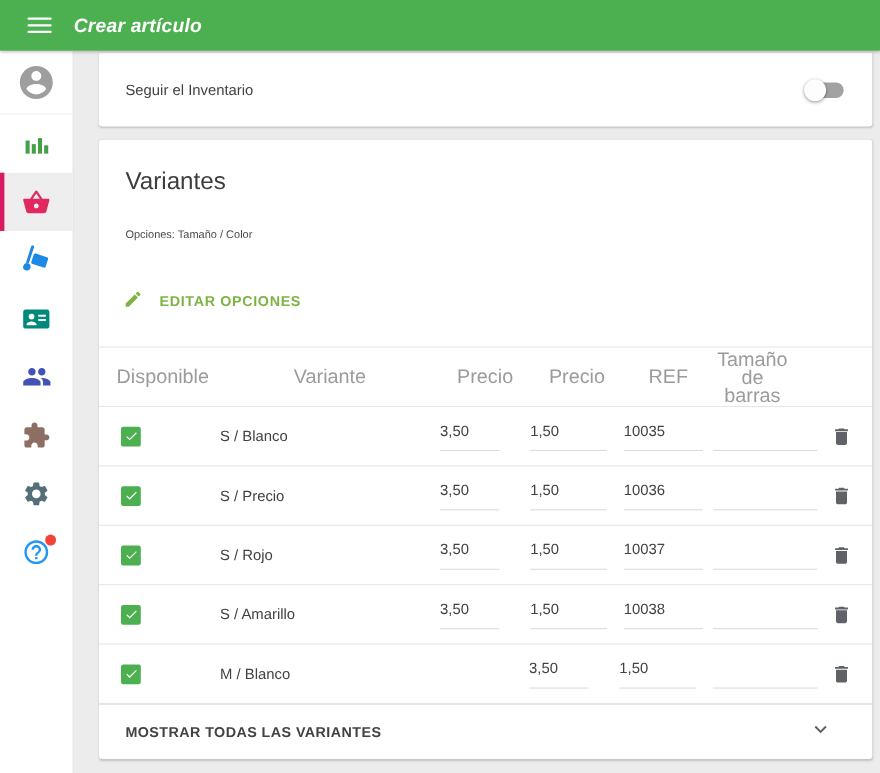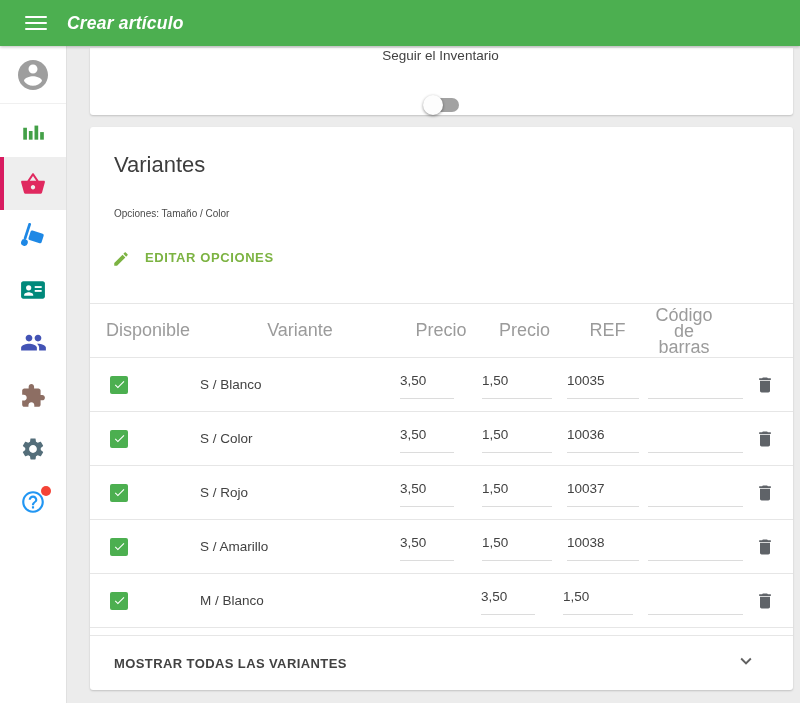--- a/index.html
+++ b/index.html
@@ -47,40 +47,39 @@
   .content { position:absolute; left:90px; top:46px; width:703px; }
   .card {
     background:#fff; border-radius:3px;
     box-shadow:0 1px 2px rgba(0,0,0,.18);
   }
   .card-inventory {
     margin-top:2px; height:67px;
     display:flex; align-items:center; justify-content:space-between;
     padding:0 26px 0 24px;
     border-radius:0 0 3px 3px;
-    flex-direction:column;
   }
   .inv-label { font-size:13.5px; color:#424242; }
 
   
   .switch { position:relative; width:36px; height:20px; cursor:pointer; flex-shrink:0; }
   .switch .track { position:absolute; left:2px; top:3px; width:34px; height:14px; border-radius:7px; background:#a2a2a2; }
   .switch .thumb {
     position:absolute; left:0; top:0; width:20px; height:20px; border-radius:50%;
     background:#fdfdfd; box-shadow:0 1px 3px rgba(0,0,0,.45);
   }
 
   .card-variants {
     margin-top:12px; height:563px;
     display:flex; flex-direction:column;
   }
   .variants-title { margin:25px 24px 0; font-size:22px; font-weight:400; color:#3d3d3d; line-height:26px; }
   .options-line { margin:28px 24px 0; font-size:10px; color:#4a4a4a; line-height:15px; }
   .edit-btn {
-    margin:29px 0 0 22px; height:22px; display:inline-flex; align-items:flex-start;
+    margin:42px 0 0 22px; height:22px; display:inline-flex; align-items:center;
     color:#7cb342; font-size:13px; font-weight:700; letter-spacing:.6px;
     cursor:pointer; background:none; border:none; width:fit-content;
     font-family:"Liberation Sans", sans-serif;
   }
   .edit-btn svg { margin-right:15px; }
 
   
   .vtable { margin-top:31px; border-top:1px solid #e6e6e6; }
   .trow {
     display:flex; align-items:center; height:54px;
@@ -229,21 +228,21 @@
 
     <div class="vtable">
 
       <div class="trow thead">
         <div class="c-disp">Disponible</div>
         <div class="c-var thead">Variante</div>
         <div class="c-price">Precio</div>
         <div class="c-cost">Precio</div>
         <div class="c-ref">REF</div>
         <div class="c-bar">
-            <div>Código de barras</div>
+            <div>Tamaño de barras</div>
           </div>
         <div class="c-del"></div>
       </div>
 
       <div class="trow">
         <div class="c-disp">
             <div class="checkbox">
               <svg width="13" height="13" viewBox="0 0 24 24" fill="#fff">
                 <path d="M9 16.17L4.83 12l-1.42 1.41L9 19 21 7l-1.41-1.41z"></path>
               </svg>
@@ -262,21 +261,21 @@
       </div>
 
       <div class="trow">
         <div class="c-disp">
             <div class="checkbox">
               <svg width="13" height="13" viewBox="0 0 24 24" fill="#fff">
                 <path d="M9 16.17L4.83 12l-1.42 1.41L9 19 21 7l-1.41-1.41z"></path>
               </svg>
             </div>
           </div>
-        <div class="c-var">S / Color</div>
+        <div class="c-var">S / Precio</div>
         <div class="c-price"><input class="field f-price" value="3,50" style=""></div>
         <div class="c-cost"><input class="field f-cost" value="1,50" style=""></div>
         <div class="c-ref"><input class="field f-ref" value="10036" style=""></div>
         <div class="c-bar"><input class="field f-bar" style=""></div>
         <div class="c-del">
             <button class="trash-btn"><span><svg width="20" height="20" viewBox="0 0 24 24" fill="#5f6368">
                   <path d="M6 19c0 1.1.9 2 2 2h8c1.1 0 2-.9 2-2V7H6v12zM19 4h-3.5l-1-1h-5l-1 1H5v2h14V4z"></path>
                 </svg></span></button>
           </div>
       </div>

